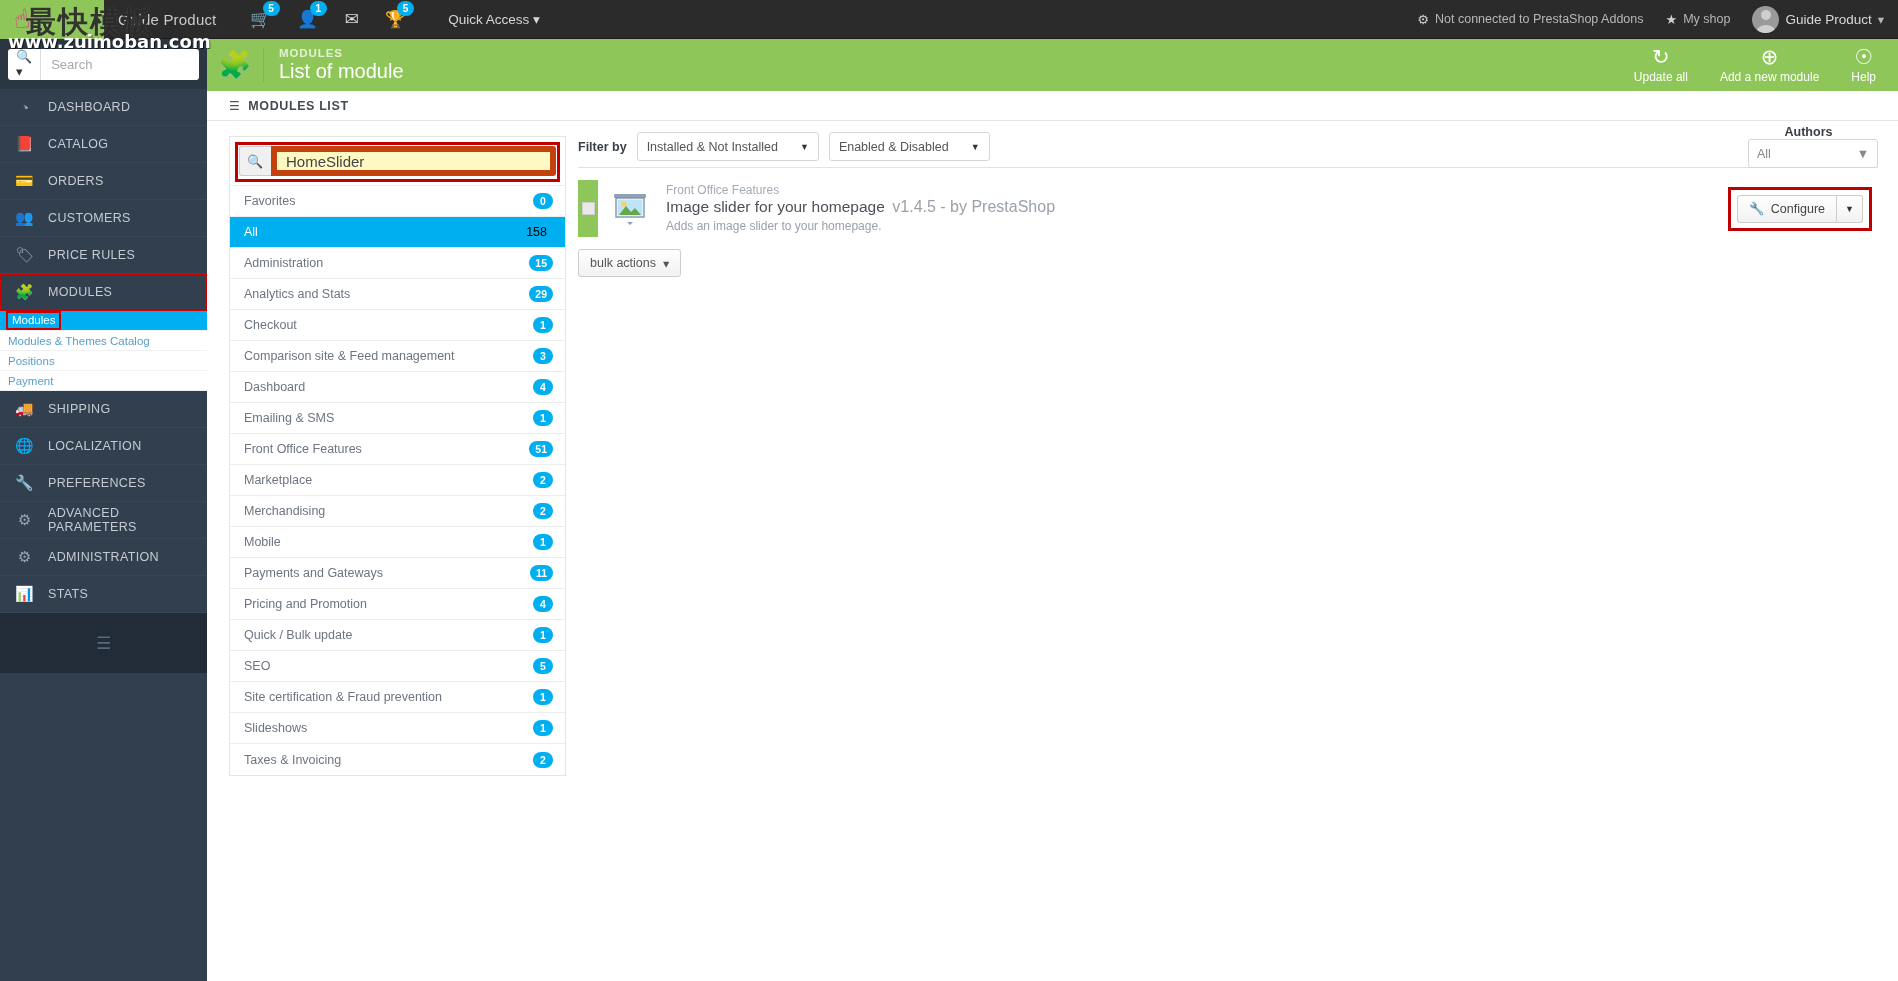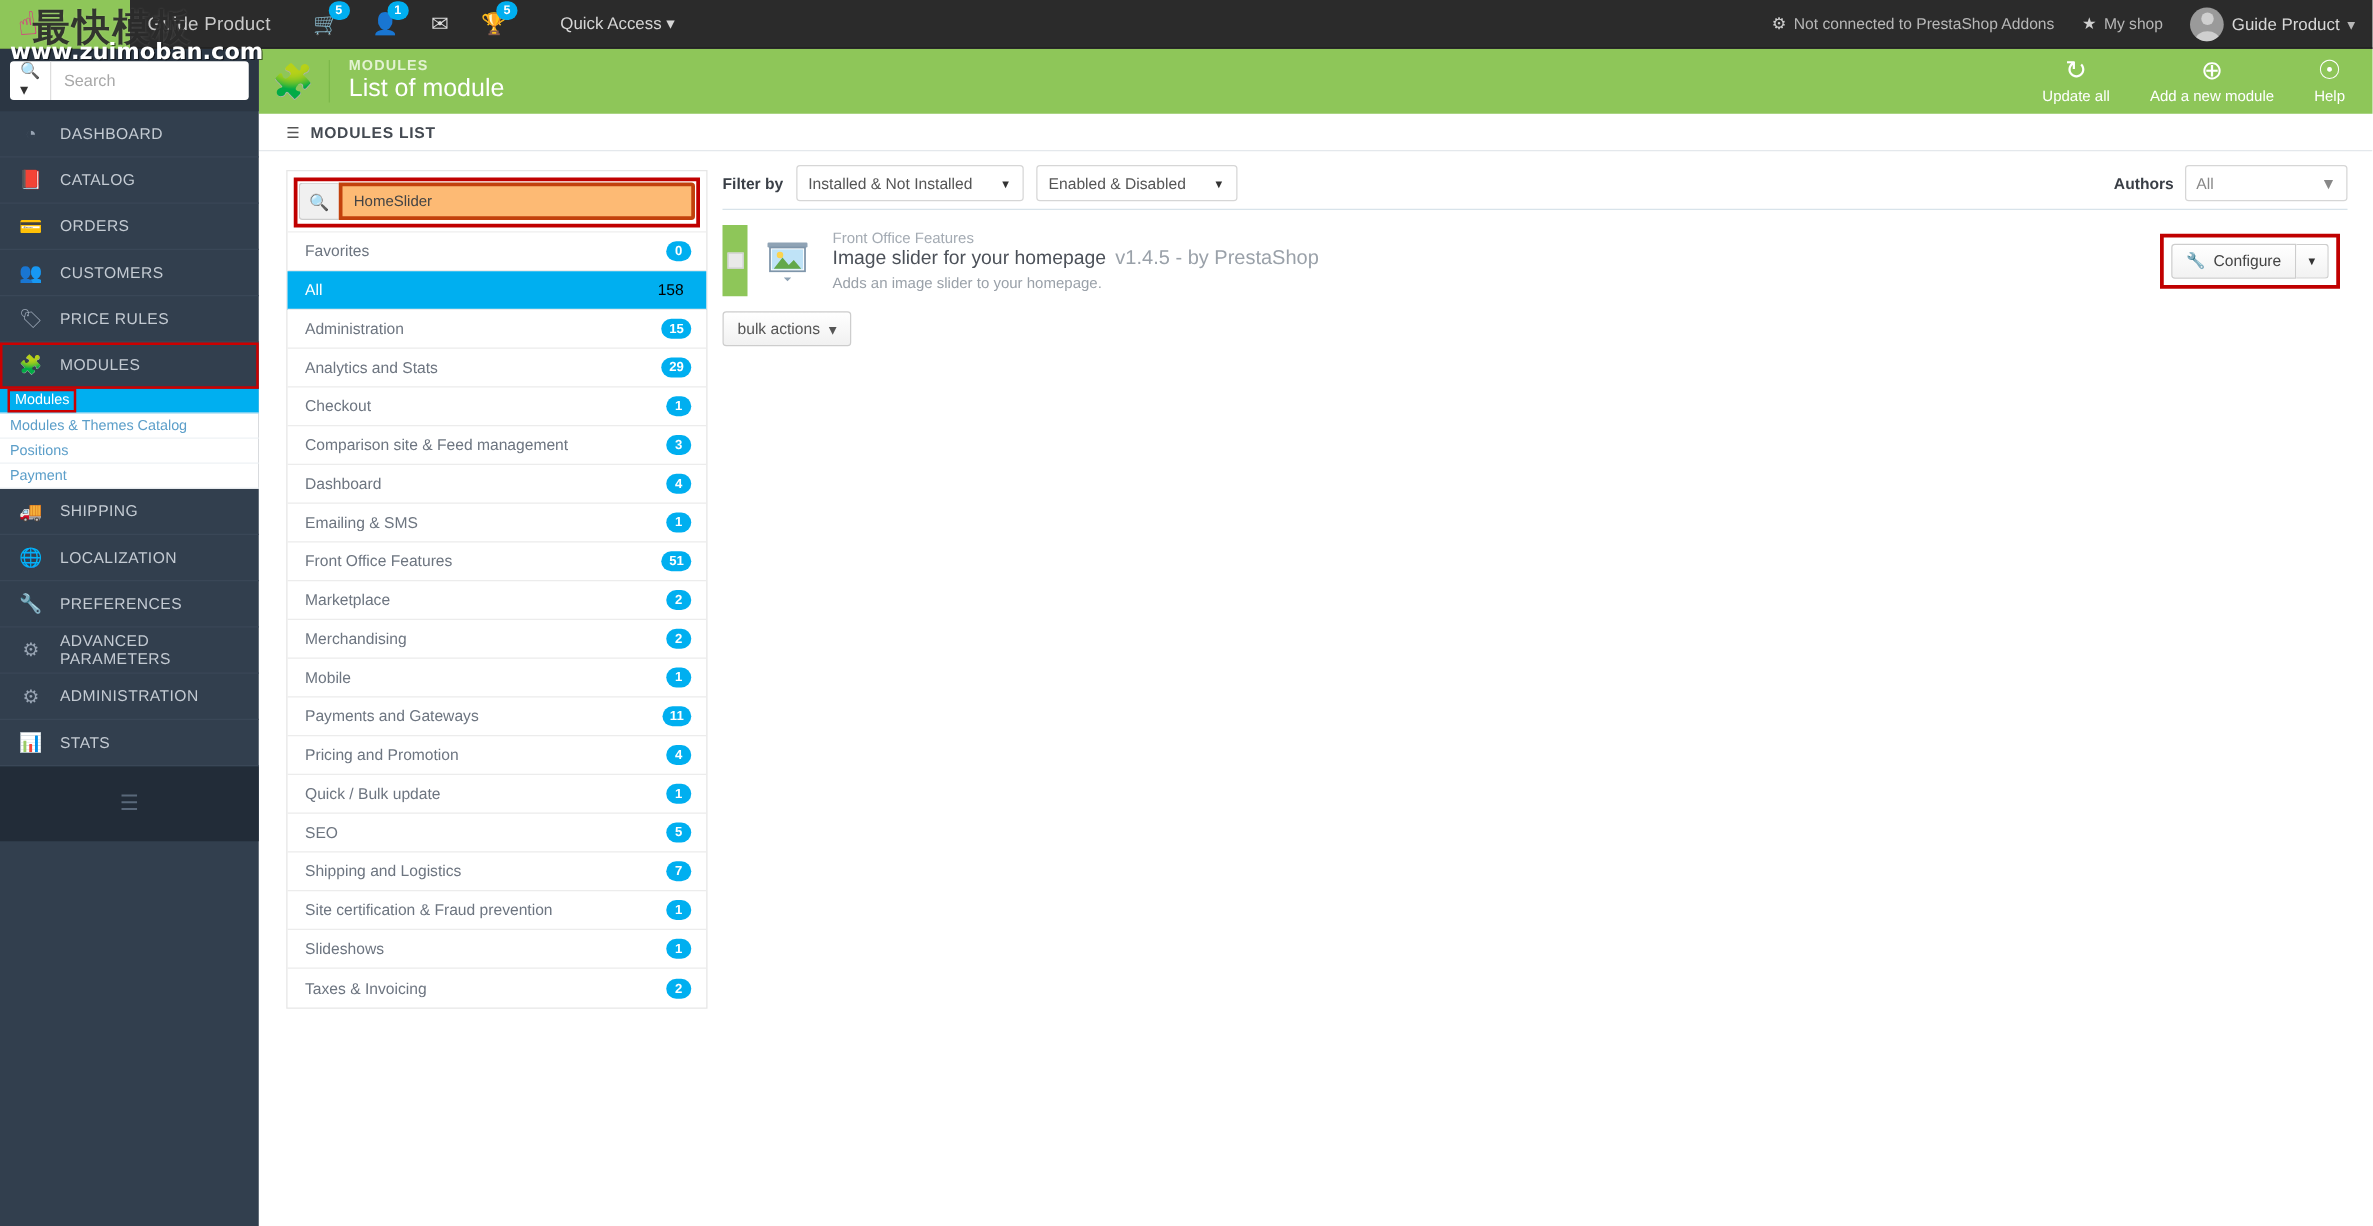--- a/index.html
+++ b/index.html
@@ -192,22 +192,22 @@
     position: absolute; left: 5px; top: 5px; right: 5px; bottom: 3px;
     border: 3px solid #c00000; pointer-events: none;
   }
   .search-inner { display: flex; height: 30px; position: relative; z-index: 2; }
   .si-btn {
     width: 32px; background: #f0f0f0; border: 1px solid #ccc; border-right: 0;
     display: flex; align-items: center; justify-content: center;
     color: #555; font-size: 13px; border-radius: 3px 0 0 3px;
   }
   .si-input {
-    flex: 1; border: 3px solid #c2410c; background: #fdba74;
-    outline: 0; font-size: 12px; color: #444; padding-left: 9px;
+    flex: 1; border: 6px solid #c2410c; background: #fef9c3;
+    outline: 0; font-size: 15px; color: #444; padding-left: 9px;
     font-family: "Liberation Sans", sans-serif; border-radius: 0 3px 3px 0;
   }
   .cat-row {
     height: 31px; display: flex; align-items: center;
     padding: 0 12px 0 14px; border-bottom: 1px solid #ececec;
     font-size: 12.5px; color: #6d7580; cursor: pointer;
   }
   .cat-row:last-child { border-bottom: 0; }
   .cat-row.sel { background: #00aff0; color: #ffffff; }
   .cat-label { flex: 1; white-space: nowrap; overflow: hidden; text-overflow: ellipsis; }
@@ -227,21 +227,21 @@
     border-bottom: 1px solid #d8e3ea; padding-bottom: 10px;
   }
   .fb-label { font-size: 12.5px; color: #3a3f47; font-weight: bold; margin-right: 10px; }
   .sel-box2 {
     height: 29px; border: 1px solid #d6d6d6; border-radius: 3px;
     background: #fff; display: flex; align-items: center;
     padding: 0 9px; font-size: 12.5px; color: #555; margin-right: 10px;
     min-width: 145px; justify-content: space-between; gap: 22px; cursor: pointer;
   }
   .sel-box2 .caret { font-size: 9px; color: #333; }
-  .fb-right { margin-left: auto; display: flex; align-items: center; }
+  .fb-right { margin-left: auto; display: flex; align-items: center; flex-direction: column; }
   .authors-label { font-size: 12.5px; color: #3a3f47; font-weight: bold; margin-right: 9px; }
   .authors-sel {
     width: 130px; height: 29px; border: 1px solid #d6d6d6; border-radius: 3px;
     background: #fff; display: flex; align-items: center; justify-content: space-between;
     padding: 0 8px; font-size: 12.5px; color: #888; cursor: pointer;
   }
 
   .module-row {
     display: flex; align-items: stretch; margin-top: 12px;
     min-height: 57px; position: relative;
@@ -514,24 +514,20 @@
           </div>
           <div class="cat-row">
             <span class="cat-label">Quick / Bulk update</span>
             <span class="cat-badge">1</span>
           </div>
           <div class="cat-row">
             <span class="cat-label">SEO</span>
             <span class="cat-badge">5</span>
           </div>
           <div class="cat-row">
-            <span class="cat-label">Shipping and Logistics</span>
-            <span class="cat-badge">7</span>
-          </div>
-          <div class="cat-row">
             <span class="cat-label">Site certification &amp; Fraud prevention</span>
             <span class="cat-badge">1</span>
           </div>
           <div class="cat-row">
             <span class="cat-label">Slideshows</span>
             <span class="cat-badge">1</span>
           </div>
           <div class="cat-row">
             <span class="cat-label">Taxes &amp; Invoicing</span>
             <span class="cat-badge">2</span>

